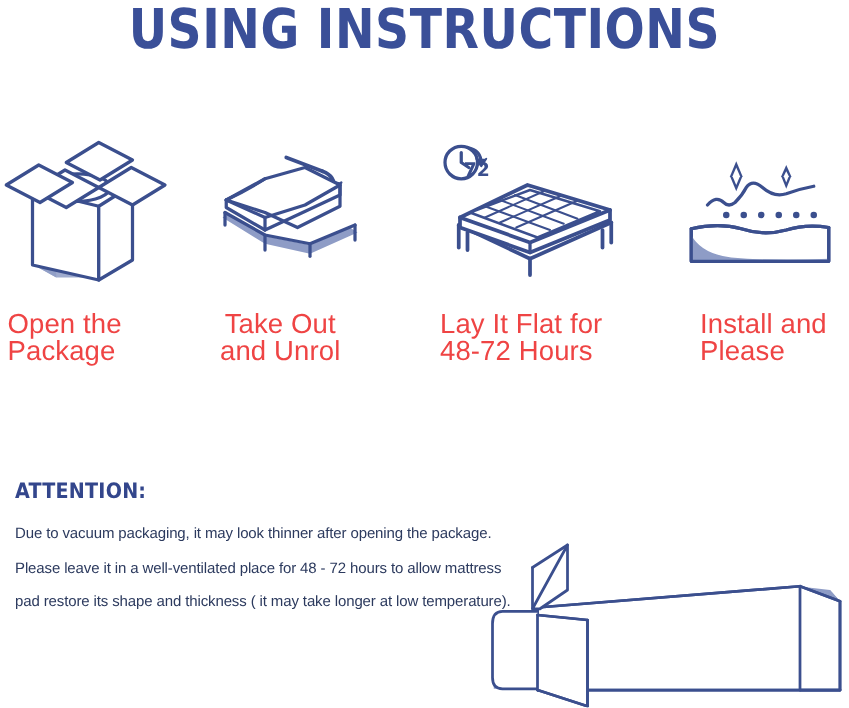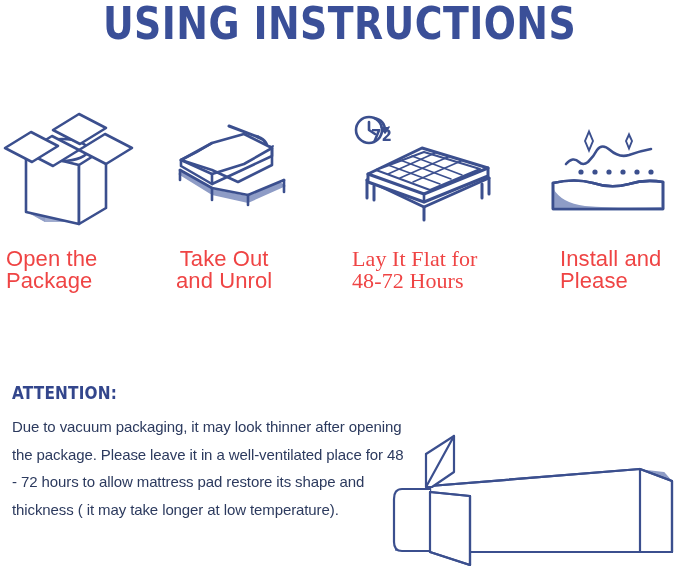--- a/index.html
+++ b/index.html
@@ -74,21 +74,21 @@
     top: 140px;
     font-family: "Liberation Sans", sans-serif;
     font-size: 22px;
     line-height: 22px;
     color: #ef4444;
     white-space: pre-line;
     letter-spacing: 0.1px;
   }
   .step-0 .step-label { left: 6px; }
   .step-1 .step-label { left: 8px; }
-  .step-2 .step-label { left: 8px; font-family: Liberation Serif, serif; }
+  .step-2 .step-label { left: 8px; }
   .step-3 .step-label { left: 15px; }
 
   
   .attention-heading {
     position: absolute;
     left: 12px;
     top: 383px;
     font-family: "DejaVu Sans", sans-serif;
     font-weight: bold;
     font-size: 17px;
@@ -96,21 +96,21 @@
     color: #33468c;
     transform: scaleX(0.9);
     transform-origin: 0 0;
   }
   .attention-body {
     position: absolute;
     left: 12px;
     top: 413px;
     width: 400px;
     font-family: "Liberation Sans", sans-serif;
-    font-size: 15px;
+    font-size: 12px;
     line-height: 27.5px;
     color: #2c3a5e;
     white-space: pre-line;
     letter-spacing: -0.1px;
   }
 
   
   .package-illustration {
     position: absolute;
     left: 392px;

